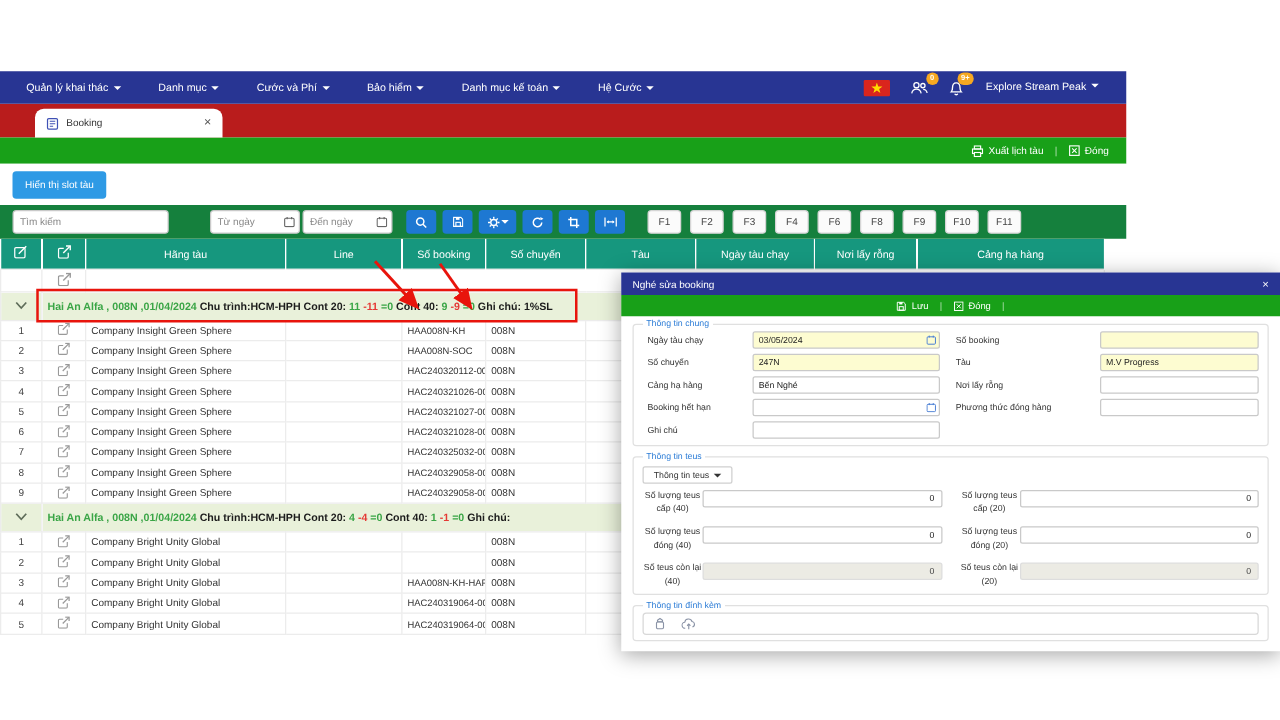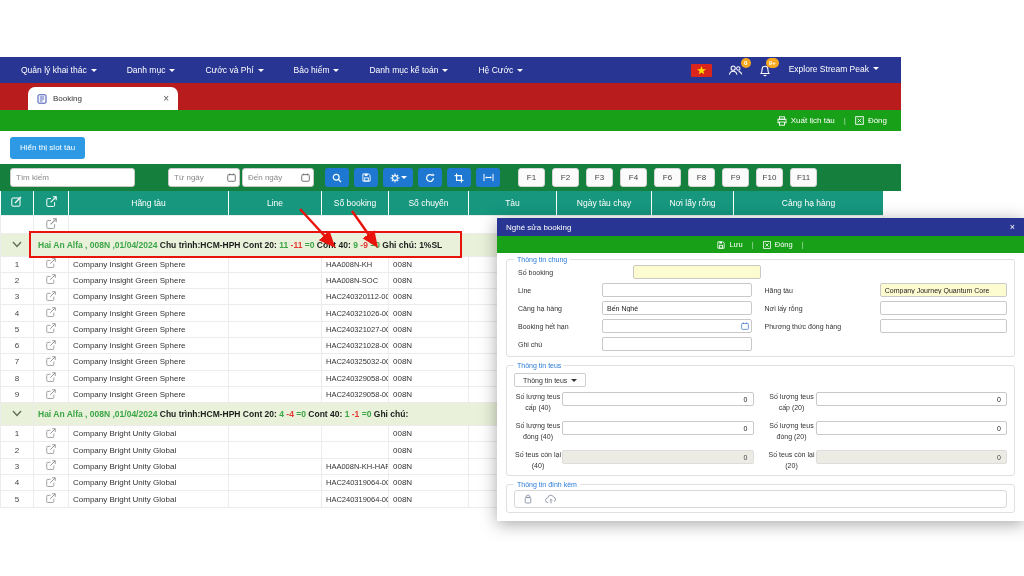--- a/index.html
+++ b/index.html
@@ -609,32 +609,43 @@
         </svg>
       <span>Đóng</span>
     </span>
     <span class="gsep">|</span>
   </div>
   <div class="m-body">
     <fieldset>
       <legend>Thông tin chung</legend>
       <div class="frow">
         <div class="fcol">
+            <span class="flabel">Ngày tàu chạy</span>
+          <span class="mdate">
+              <input class="minput yellow" value="03/05/2024" style="">
+          <svg width="8" height="8" viewBox="0 0 10 10">
+                <rect x="0.8" y="1.8" width="8.4" height="7.4" rx="1" fill="none" stroke="#4a7fd4" stroke-width="1"></rect>
+                <line x1="3" y1="0.6" x2="3" y2="2.6" stroke="#4a7fd4" stroke-width="1"></line>
+                <line x1="7" y1="0.6" x2="7" y2="2.6" stroke="#4a7fd4" stroke-width="1"></line>
+              </svg>
+            </span>
+          </div>
+        <div class="fcol">
             <span class="flabel flabel2">Số booking</span>
           <input class="minput yellow w2" value="" style="">
           </div>
       </div>
       <div class="frow">
         <div class="fcol">
-            <span class="flabel">Line</span>
-          <input class="minput" value="" style="">
-          </div>
-        <div class="fcol">
-            <span class="flabel flabel2">Hãng tàu</span>
-          <input class="minput yellow w2" value="Company Journey Quantum Core" style="">
+            <span class="flabel">Số chuyến</span>
+          <input class="minput yellow" value="247N" style="">
+          </div>
+        <div class="fcol">
+            <span class="flabel flabel2">Tàu</span>
+          <input class="minput yellow w2" value="M.V Progress" style="">
           </div>
       </div>
       <div class="frow">
         <div class="fcol">
             <span class="flabel">Cảng hạ hàng</span>
           <input class="minput" value="Bến Nghé" style="">
           </div>
         <div class="fcol">
             <span class="flabel flabel2">Nơi lấy rỗng</span>
           <input class="minput w2" value="" style="">

